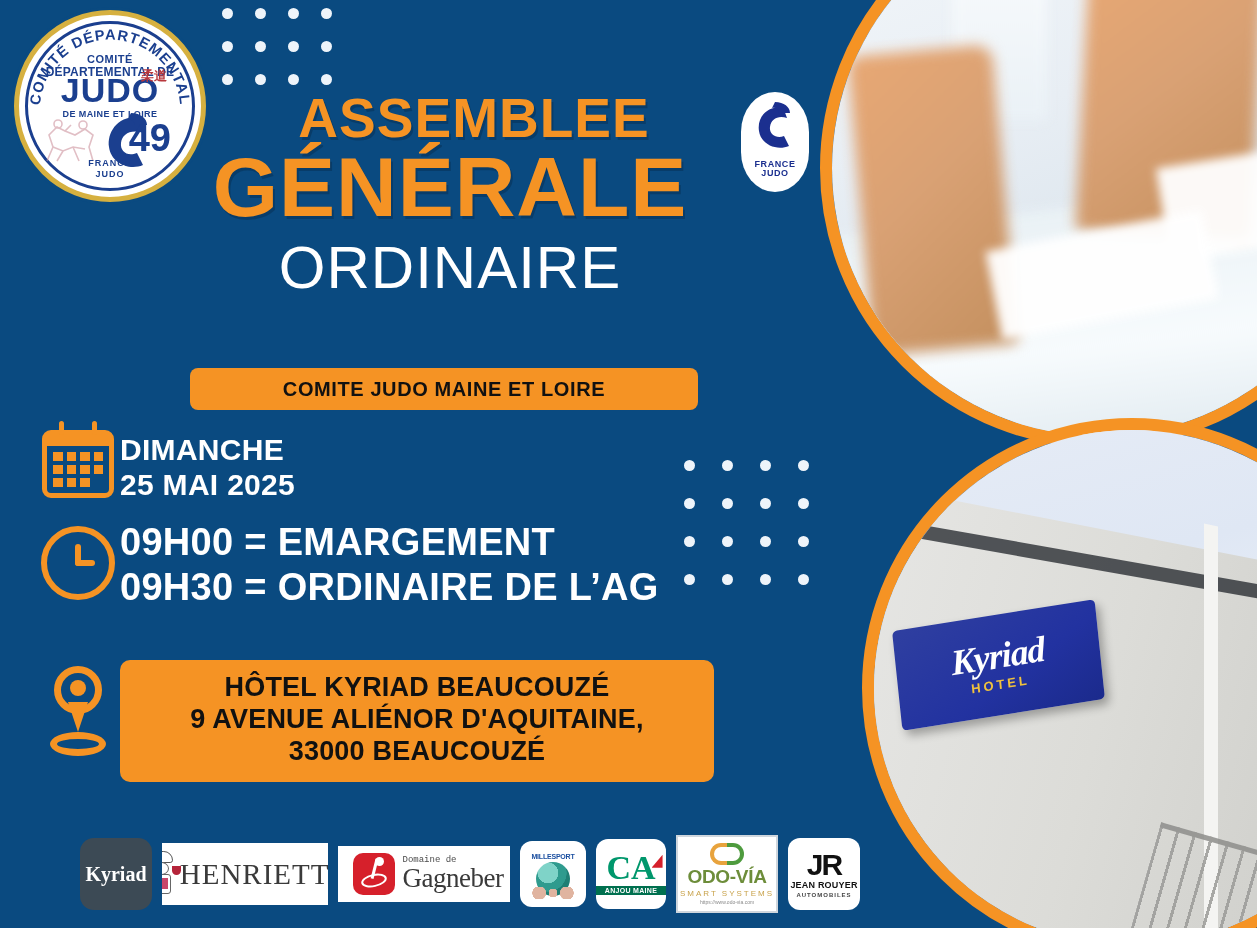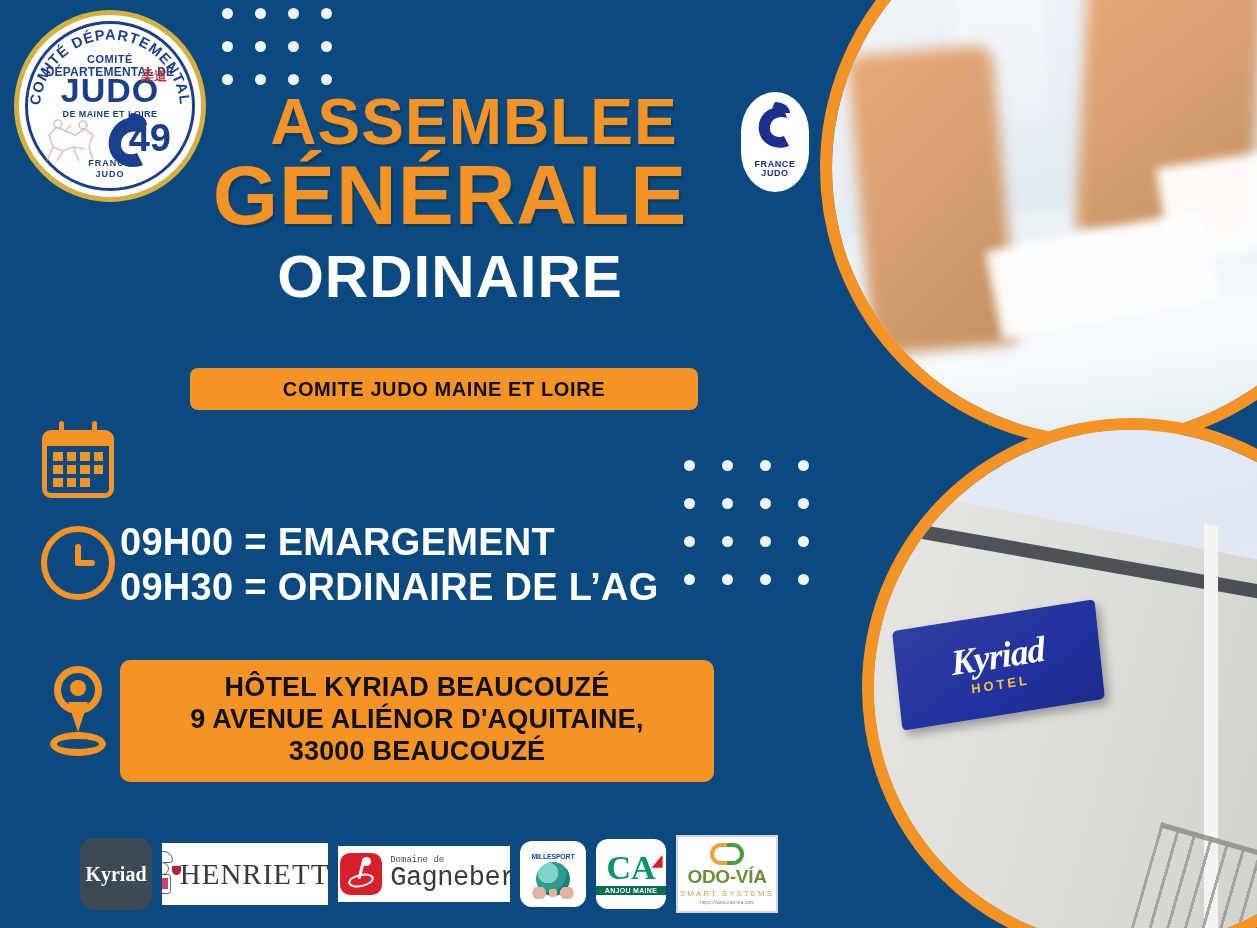--- a/index.html
+++ b/index.html
@@ -184,29 +184,29 @@
     padding-top:9px;
   }
   #logo-francejudo .fj-text {
     color:#1b2f8f; font-size:9px; font-weight:800; line-height:1.05;
     text-align:center; letter-spacing:.6px; margin-top:3px;
   }
 
   
   #headline { position: absolute; left: 0; top: 92px; width: 900px; text-align: center; }
   #title-line1 {
-    color:#F59324; font-size: 64px; font-weight: 800; line-height: .96;
+    color:#F59324; font-size: 55px; font-weight: 800; line-height: .96;
     letter-spacing: 1px; text-shadow: 2px 3px 0 rgba(0,0,0,.18); margin-left: 48px;
   }
   #title-line2 {
     color:#F59324; font-size: 84px; font-weight: 800; line-height: 1.02;
     letter-spacing: 1px; text-shadow: 2px 3px 0 rgba(0,0,0,.18);
   }
   #title-line3 {
-    color:#ffffff; font-size: 60px; font-weight: 700; line-height: 1.25;
+    color:#ffffff; font-size: 60px; font-weight: 400; line-height: 1.25;
     letter-spacing: 1px;
   }
 
   
   #org-banner {
     position:absolute; left:190px; top:368px;
     width:508px; height:42px;
     background:#F59324; border-radius:8px;
     display:flex; align-items:center; justify-content:center;
     color:#111; font-size:20px; font-weight:700; letter-spacing:.6px;
@@ -333,21 +333,21 @@
   .sp-gagneber .gmark .bulb {
     position:absolute; left:22px; top:4px; width:9px; height:9px; border-radius:50%; background:#fff;
   }
   .sp-gagneber .gmark .ring {
     position:absolute; left:8px; top:21px; width:26px; height:13px; border:2px solid #fff;
     border-radius:50%; transform:rotate(-12deg);
   }
   .sp-gagneber .gtxt { line-height:1; }
   .sp-gagneber .gsmall { font-size:9px; color:#4a4a4a; font-family:Liberation Mono, monospace; }
   .sp-gagneber .gbig {
-    font-size:27px; color:#3a3a3a; font-family:Liberation Mono, monospace; letter-spacing:-.5px;
+    font-size:27px; color:#3a3a3a; font-family:Liberation Serif, serif; letter-spacing:-.5px;
   }
   .sp-millesport {
     width:66px; height:66px; background:#fff; border-radius:12px;
     display:flex; flex-direction:column; align-items:center; justify-content:center; gap:2px;
   }
   .sp-millesport .mtxt { font-size:7px; color:#1b4fa0; font-weight:800; letter-spacing:-.2px; }
   .sp-millesport .globe {
     width:34px; height:34px; border-radius:50%;
     background: radial-gradient(circle at 35% 32%, #7fd3c8 0 32%, #2f9b8e 33% 58%, #1f7f74 59% 100%);
     position:relative;
@@ -529,20 +529,24 @@
             <i></i>
             <i></i>
             <i></i>
           <i></i>
             <i></i>
             <i></i>
             <i class="off"></i>
         </div>
       </div>
     </div>
+    <div class="txt-block" id="date-text">
+      <div>DIMANCHE</div>
+      <div>25 MAI 2025</div>
+    </div>
   </div>
 
   <div class="info-row" id="row-time">
     <div class="icon-box">
       <div class="clock">
         <span class="hh"></span>
           <span class="mh"></span>
       </div>
     </div>
     <div class="txt-block" id="time-text">
@@ -608,16 +612,21 @@
     <div class="sp sp-odovia">
       <div class="olink">
         <span class="lft"></span>
           <span class="rgt"></span>
       </div>
       <div class="oname">ODO-VÍA</div>
       <div class="osub">SMART SYSTEMS</div>
       <div class="ourl">https://www.odo-via.com</div>
     </div>
 
+    <div class="sp sp-jr">
+      <div class="jrmark">JR</div>
+      <div class="jr1">JEAN ROUYER</div>
+      <div class="jr2">AUTOMOBILES</div>
+    </div>
 
   </div>
 
 </div>
 
 </body></html>

